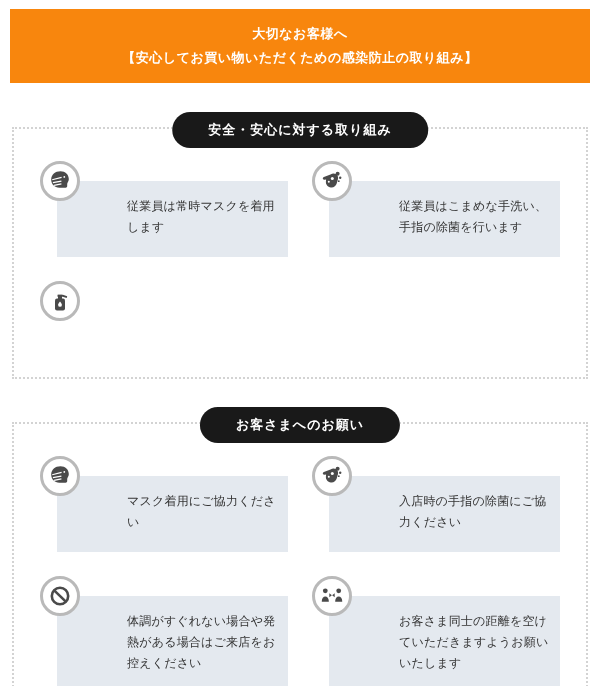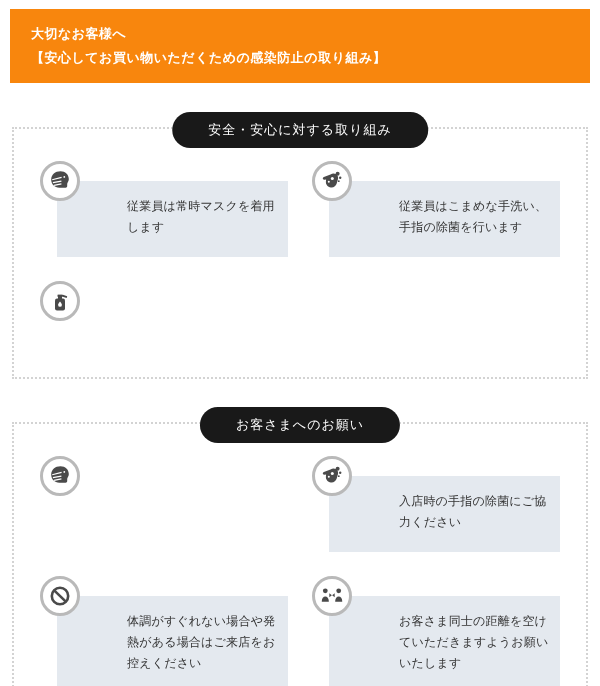--- a/index.html
+++ b/index.html
@@ -9,22 +9,22 @@
     font-family: "Liberation Sans", "DejaVu Sans", sans-serif;
     color: #333333;
   }
   .page { width: 600px; padding-bottom: 14px; }
 
   
   .banner {
     margin: 9px 10px 0;
     background: #F8860D;
     color: #ffffff;
-    text-align: left;
-    padding: 13px 21px;
+    text-align: center;
+    padding: 13px 14px;
   }
   .banner p {
     font-size: 13px;
     font-weight: bold;
     line-height: 24px;
     letter-spacing: 0.5px;
   }
 
   
   .panel {
@@ -35,21 +35,21 @@
   }
   .panel + .panel { margin-top: 43px; }
   .pill {
     position: absolute;
     top: -17px;
     left: 50%;
     transform: translateX(-50%);
     background: #191919;
     color: #ffffff;
     font-size: 13px;
-    font-weight: normal;
+    font-weight: bold;
     letter-spacing: 1px;
     padding: 9px 36px;
     border-radius: 999px;
     white-space: nowrap;
   }
 
   
   .items {
     display: grid;
     grid-template-columns: 1fr 1fr;
@@ -153,20 +153,23 @@
       <div class="item">
         <span class="icon-circle">
           <svg viewBox="0 0 24 24" aria-hidden="true">
             <path fill="#4A4A4A" d="M12.5 2.2c4.8 0 8.3 3.3 8.3 7.8 0 1.4-.4 2.3-1 3.2-.4.7-.6 1.3-.6 2v1.9c0 .9-.7 1.6-1.6 1.6h-6.2c-4.9 0-8.2-3.5-8.2-8.2 0-4.8 4-8.3 9.3-8.3z"></path>
             <line x1="4.2" y1="10.8" x2="13.6" y2="8.4" stroke="#ffffff" stroke-width="1.1"></line>
             <line x1="4.9" y1="13.7" x2="13.4" y2="12.1" stroke="#ffffff" stroke-width="1.2"></line>
             <line x1="6.1" y1="16.3" x2="13.4" y2="14.9" stroke="#ffffff" stroke-width="1.2"></line>
             <circle cx="16.3" cy="7.9" r="0.9" fill="#ffffff"></circle>
           </svg>
         </span>
+        <div class="text-box">
+          <p>マスク着用にご協力ください</p>
+        </div>
       </div>
 
       <div class="item">
         <span class="icon-circle">
           <svg viewBox="0 0 24 24" aria-hidden="true">
             <path fill="#4A4A4A" d="M10.5 5.5c2.6-1.6 5.6-1 7 1.2.6 1 .8 2.2.5 3.3l-1.3 4.6c-.7 2.6-3.2 4.3-5.9 3.9-3-.4-5.2-3-4.9-6l.2-2.1-1.8.3c-.9.1-1.6-.6-1.5-1.4.1-.6.5-1 1.1-1.2z"></path>
             <circle cx="17.6" cy="4.8" r="2" fill="#4A4A4A"></circle>
             <circle cx="20.2" cy="8.8" r="1.2" fill="#4A4A4A"></circle>
             <circle cx="18.8" cy="12.2" r="0.9" fill="#4A4A4A"></circle>
             <circle cx="12.3" cy="9.6" r="1.5" fill="#ffffff"></circle>

